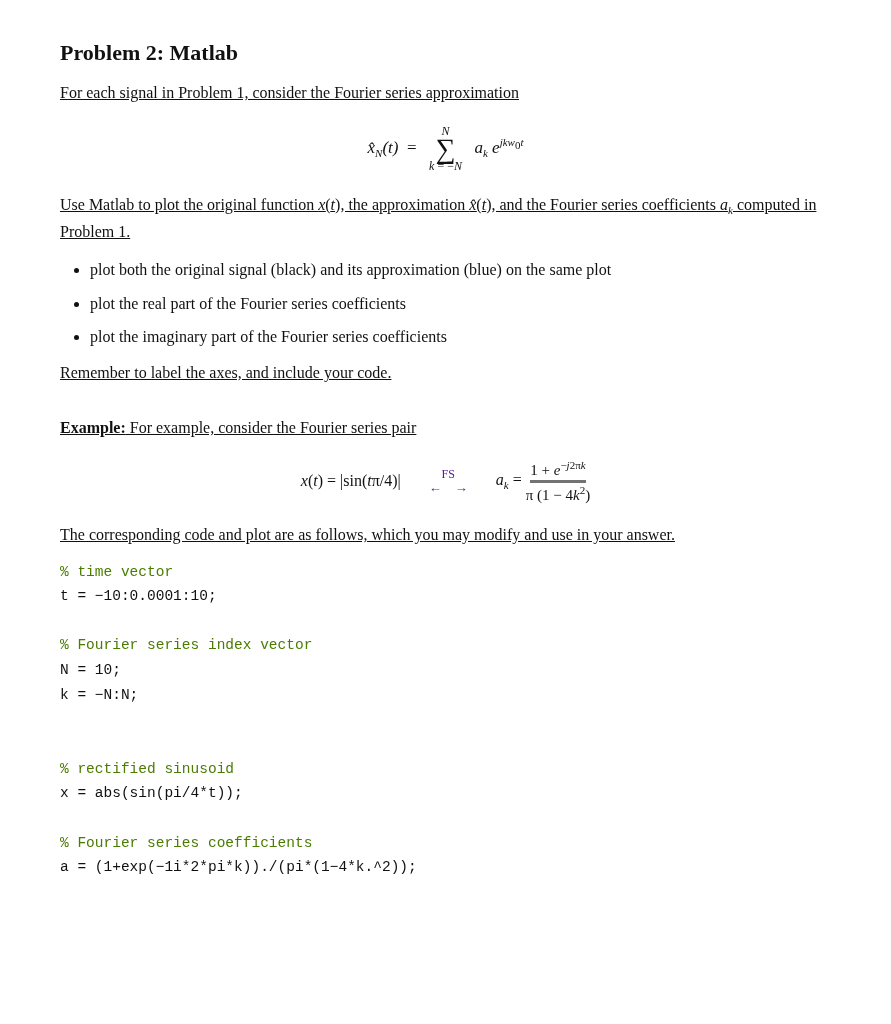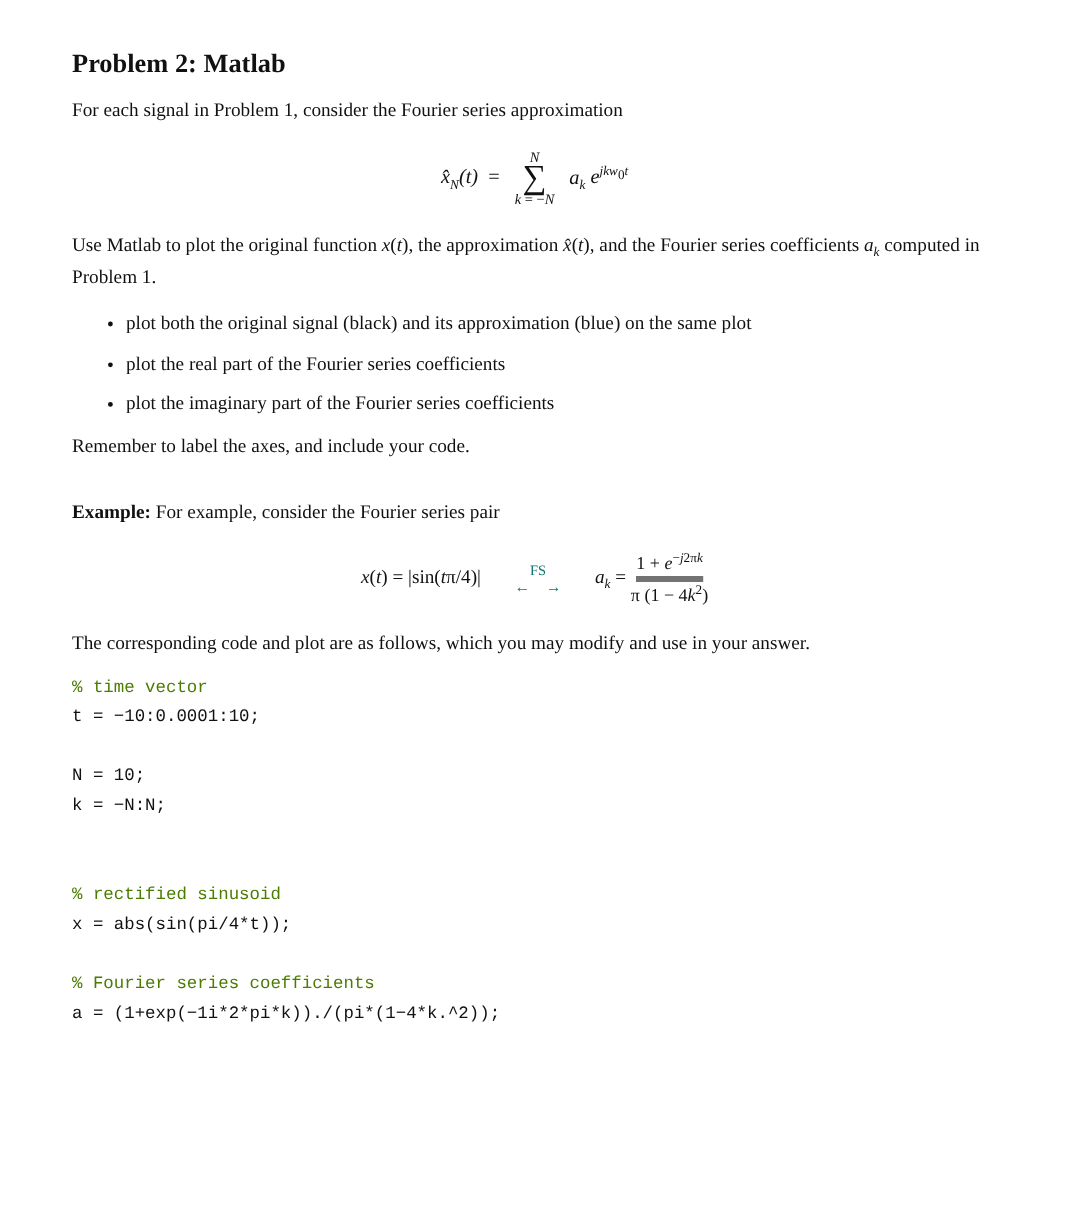--- a/index.html
+++ b/index.html
@@ -12,28 +12,29 @@
       max-width: 891px;
     }
     h2 {
       font-size: 22px;
       font-weight: bold;
       margin-bottom: 14px;
     }
     p {
       margin-bottom: 12px;
       line-height: 1.6;
+      text-decoration: underline;
     }
     .equation-block {
       text-align: center;
       margin: 18px 0 18px 0;
       font-size: 17px;
     }
     .bullet-list {
-      margin: 10px 0 10px 45px;
+      margin: 10px 0 10px 30px;
       list-style: disc;
     }
     .bullet-list li {
       margin-bottom: 8px;
       line-height: 1.6;
     }
     .example-label {
       font-weight: bold;
     }
     .fs-pair {
@@ -42,41 +43,41 @@
       justify-content: center;
       gap: 28px;
       margin: 18px 0;
       font-size: 16px;
     }
     .fs-arrow {
       display: flex;
       flex-direction: column;
       align-items: center;
       font-size: 13px;
-      color: #0f766e;
+      color: #4c1d95;
     }
     .fs-arrow .arrow-line {
       display: flex;
       align-items: center;
       gap: 4px;
       font-size: 13px;
     }
     .arrow-label {
       font-size: 12px;
       margin-bottom: -2px;
     }
     .frac {
       display: inline-flex;
       flex-direction: column;
       align-items: center;
       vertical-align: middle;
       font-size: 15px;
     }
     .frac .num {
-      border-bottom: 5px solid #737373;
+      border-bottom: 3px solid #737373;
       padding-bottom: 1px;
       text-align: center;
     }
     .frac .den {
       padding-top: 1px;
       text-align: left;
     }
     .code-block {
       font-family: "Courier New", Courier, monospace;
       font-size: 14.5px;
@@ -167,20 +168,21 @@
     </span>
   </span>
 </div>
 
 <p>The corresponding code and plot are as follows, which you may modify and use in your answer.</p>
 
 <div class="code-block">
   <div><span class="code-comment">% time vector</span></div>
   <div>t = −10:0.0001:10;</div>
   <br>
+  <div><span class="code-comment">% Fourier series index vector</span></div>
   <div>N = 10;</div>
   <div>k = −N:N;</div>
   <br>
   <br>
   <div><span class="code-comment">% rectified sinusoid</span></div>
   <div>x = abs(sin(pi/4*t));</div>
   <br>
   <div><span class="code-comment">% Fourier series coefficients</span></div>
   <div>a = (1+exp(−1i*2*pi*k))./(pi*(1−4*k.^2));</div>
 </div>

